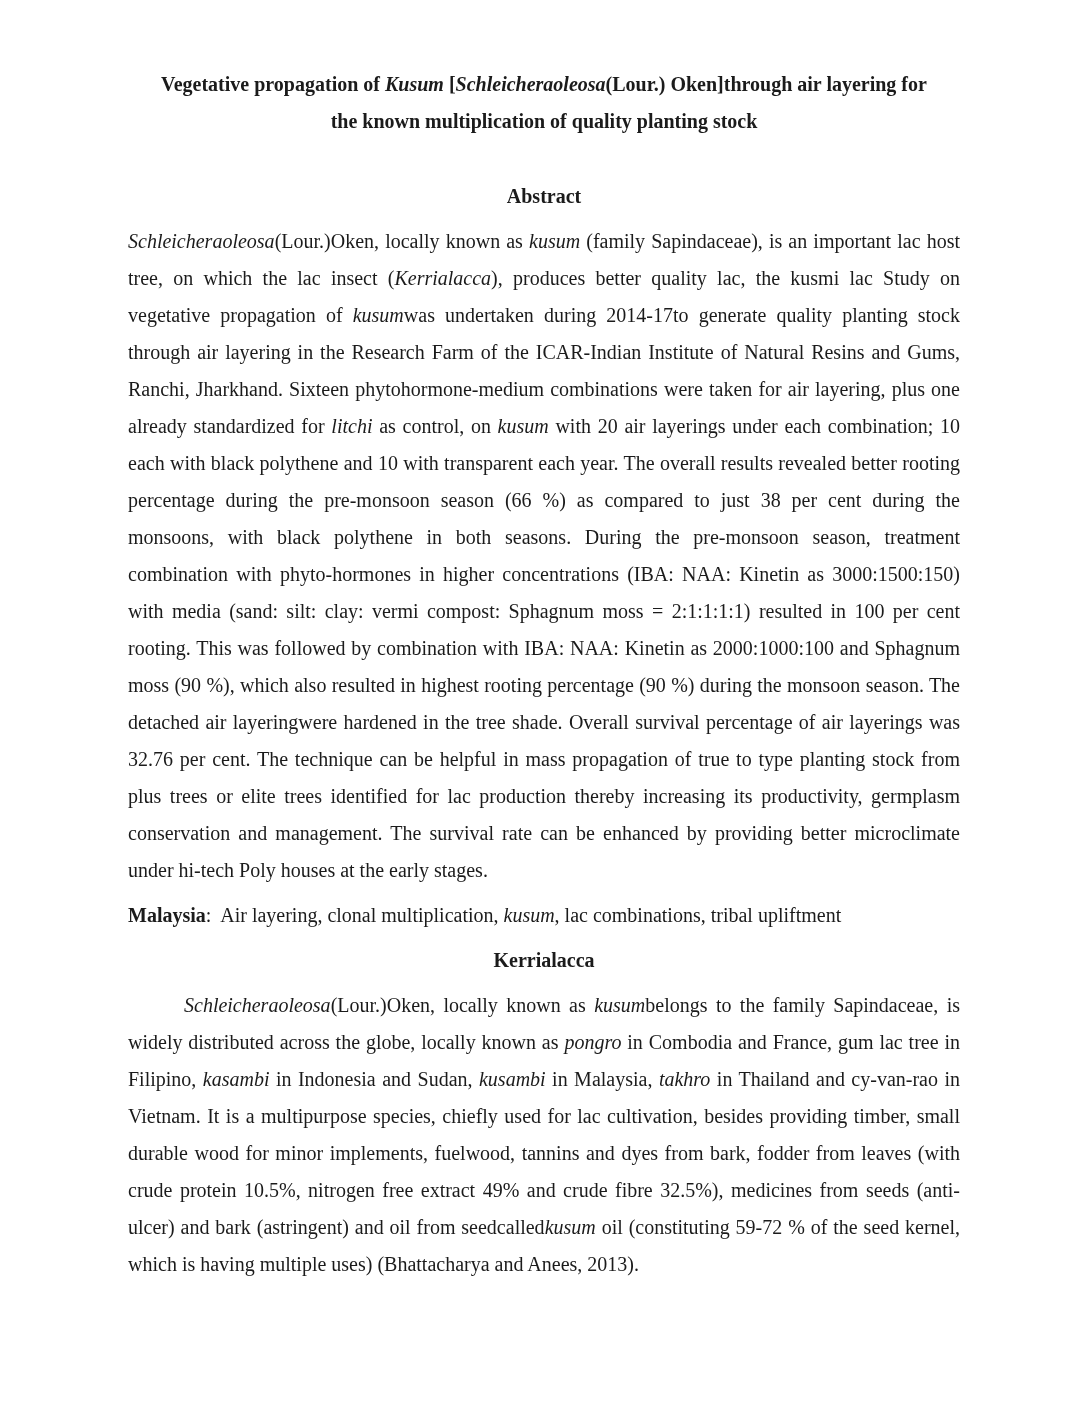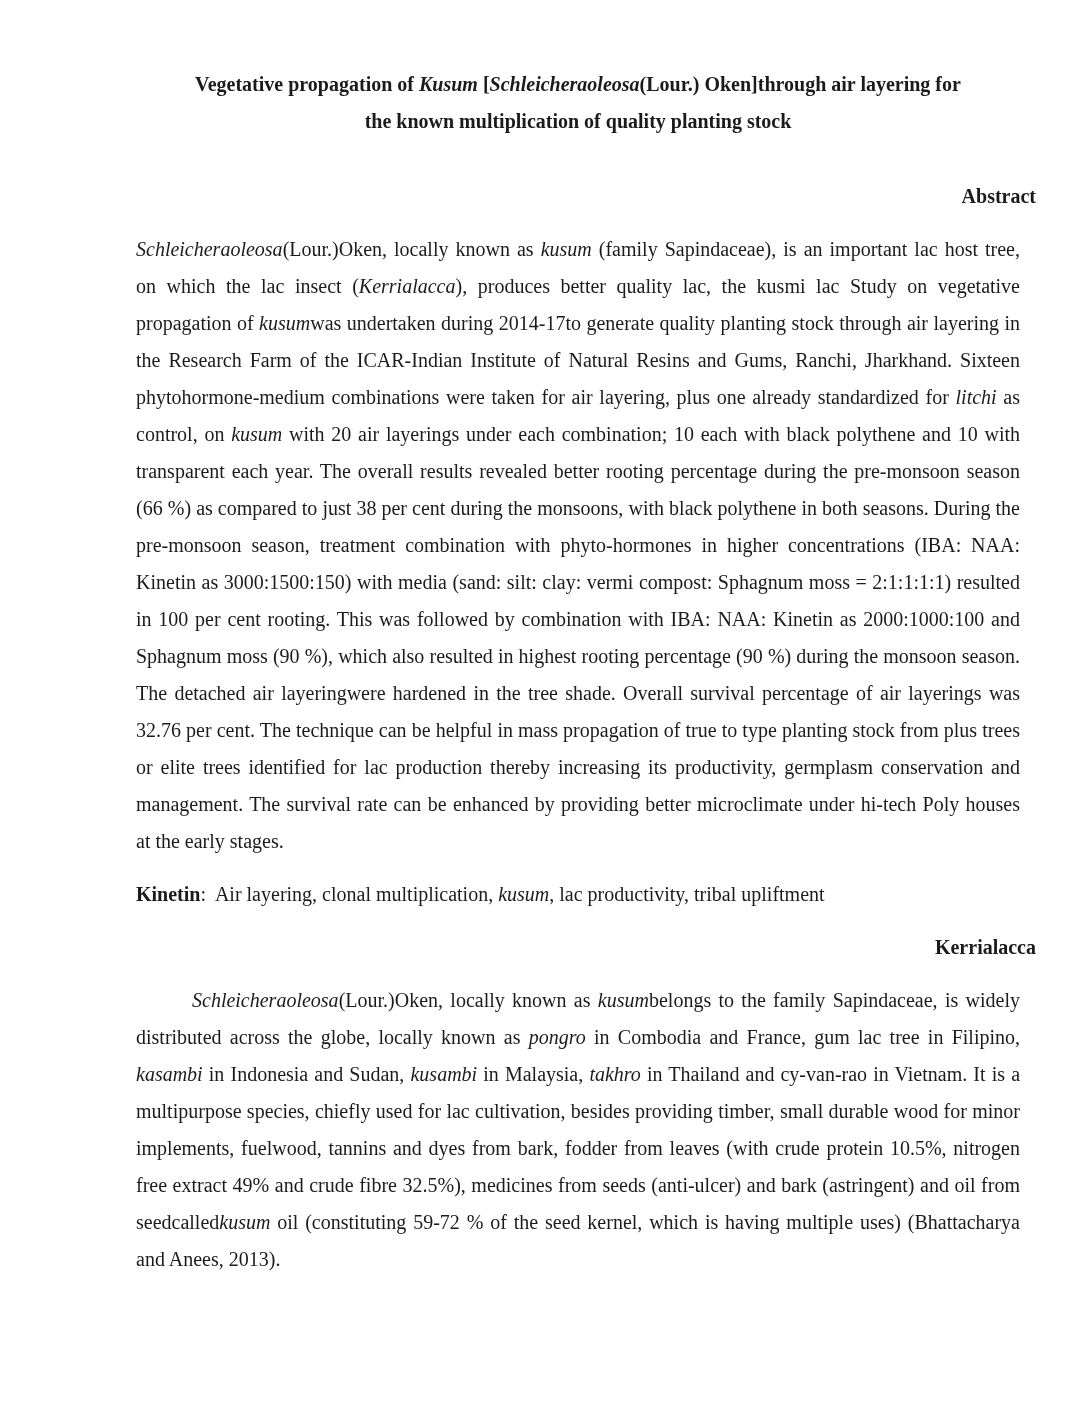--- a/index.html
+++ b/index.html
@@ -2,59 +2,59 @@
 <html><head>
 <meta charset="utf-8">
 <style>
   html, body { margin: 0; padding: 0; background: #ffffff; }
   .page {
     position: relative;
     width: 1088px;
     height: 1408px;
     box-sizing: border-box;
     background: #ffffff;
-    padding: 66px 52px 0 120px;
+    padding: 66px 120px 0 120px;
     font-family: "Liberation Serif", "DejaVu Serif", serif;
     font-size: 20px;
     line-height: 37px;
     color: #1b1b1b;
     overflow: hidden;
   }
   .title-block {
     font-weight: bold;
     text-align: center;
     margin: 0 -10px 38px -10px;
   }
   .title-line { white-space: nowrap; }
   .heading {
     font-weight: bold;
     font-size: 20px;
     margin: 0;
-    text-align: right;
+    text-align: center;
   }
   p.body {
-    margin: 16px;
+    margin: 8px;
     text-align: justify;
   }
   p.single { text-align: left; }
   .indent-first { text-indent: 56px; }
   .it { font-style: italic; }
   .bd { font-weight: bold; }
 </style>
 </head>
 <body>
 
 <div class="page">
   <div class="title-block">
     <div class="title-line"><span>Vegetative propagation of </span><span class="it">Kusum</span><span> [</span><span class="it">Schleicheraoleosa</span><span>(Lour.) Oken]through air layering for</span></div>
     <div class="title-line"><span>the known multiplication of quality planting stock</span></div>
   </div>
 
   <h2 class="heading">Abstract</h2>
 
   <p class="body"><span class="it">Schleicheraoleosa</span><span>(Lour.)Oken, locally known as </span><span class="it">kusum</span><span> (family Sapindaceae), is an important lac host tree, on which the lac insect (</span><span class="it">Kerrialacca</span><span>), produces better quality lac, the kusmi lac Study on vegetative propagation of </span><span class="it">kusum</span><span>was undertaken during 2014-17to generate quality planting stock through air layering in the Research Farm of the ICAR-Indian Institute of Natural Resins and Gums, Ranchi, Jharkhand. Sixteen phytohormone-medium combinations were taken for air layering, plus one already standardized for </span><span class="it">litchi</span><span> as control, on </span><span class="it">kusum</span><span> with 20 air layerings under each combination; 10 each with black polythene and 10 with transparent each year. The overall results revealed better rooting percentage during the pre-monsoon season (66 %) as compared to just 38 per cent during the monsoons, with black polythene in both seasons. During the pre-monsoon season, treatment combination with phyto-hormones in higher concentrations (IBA: NAA: Kinetin as 3000:1500:150) with media (sand: silt: clay: vermi compost: Sphagnum moss = 2:1:1:1:1) resulted in 100 per cent rooting. This was followed by combination with IBA: NAA: Kinetin as 2000:1000:100 and Sphagnum moss (90 %), which also resulted in highest rooting percentage (90 %) during the monsoon season. The detached air layeringwere hardened in the tree shade. Overall survival percentage of air layerings was 32.76 per cent. The technique can be helpful in mass propagation of true to type planting stock from plus trees or elite trees identified for lac production thereby increasing its productivity, germplasm conservation and management. The survival rate can be enhanced by providing better microclimate under hi-tech Poly houses at the early stages.</span></p>
 
-  <p class="body single"><span class="bd">Kinetin</span><span>:&nbsp; Air layering, clonal multiplication, </span><span class="it">kusum</span><span>, lac productivity, tribal upliftment</span></p>
+  <p class="body single"><span class="bd">Malaysia</span><span>:&nbsp; Air layering, clonal multiplication, </span><span class="it">kusum</span><span>, lac combinations, tribal upliftment</span></p>
 
   <h2 class="heading">Kerrialacca</h2>
 
   <p class="body indent-first"><span class="it">Schleicheraoleosa</span><span>(Lour.)Oken, locally known as </span><span class="it">kusum</span><span>belongs to the family Sapindaceae, is widely distributed across the globe, locally known as </span><span class="it">pongro</span><span> in Combodia and France, gum lac tree in Filipino, </span><span class="it">kasambi</span><span> in Indonesia and Sudan, </span><span class="it">kusambi</span><span> in Malaysia, </span><span class="it">takhro</span><span> in Thailand and cy-van-rao in Vietnam. It is a multipurpose species, chiefly used for lac cultivation, besides providing timber, small durable wood for minor implements, fuelwood, tannins and dyes from bark, fodder from leaves (with crude protein 10.5%, nitrogen free extract 49% and crude fibre 32.5%), medicines from seeds (anti-ulcer) and bark (astringent) and oil from seedcalled</span><span class="it">kusum</span><span> oil (constituting 59-72 % of the seed kernel, which is having multiple uses) (Bhattacharya and Anees, 2013).</span></p>
 </div>
 
 </body></html>

